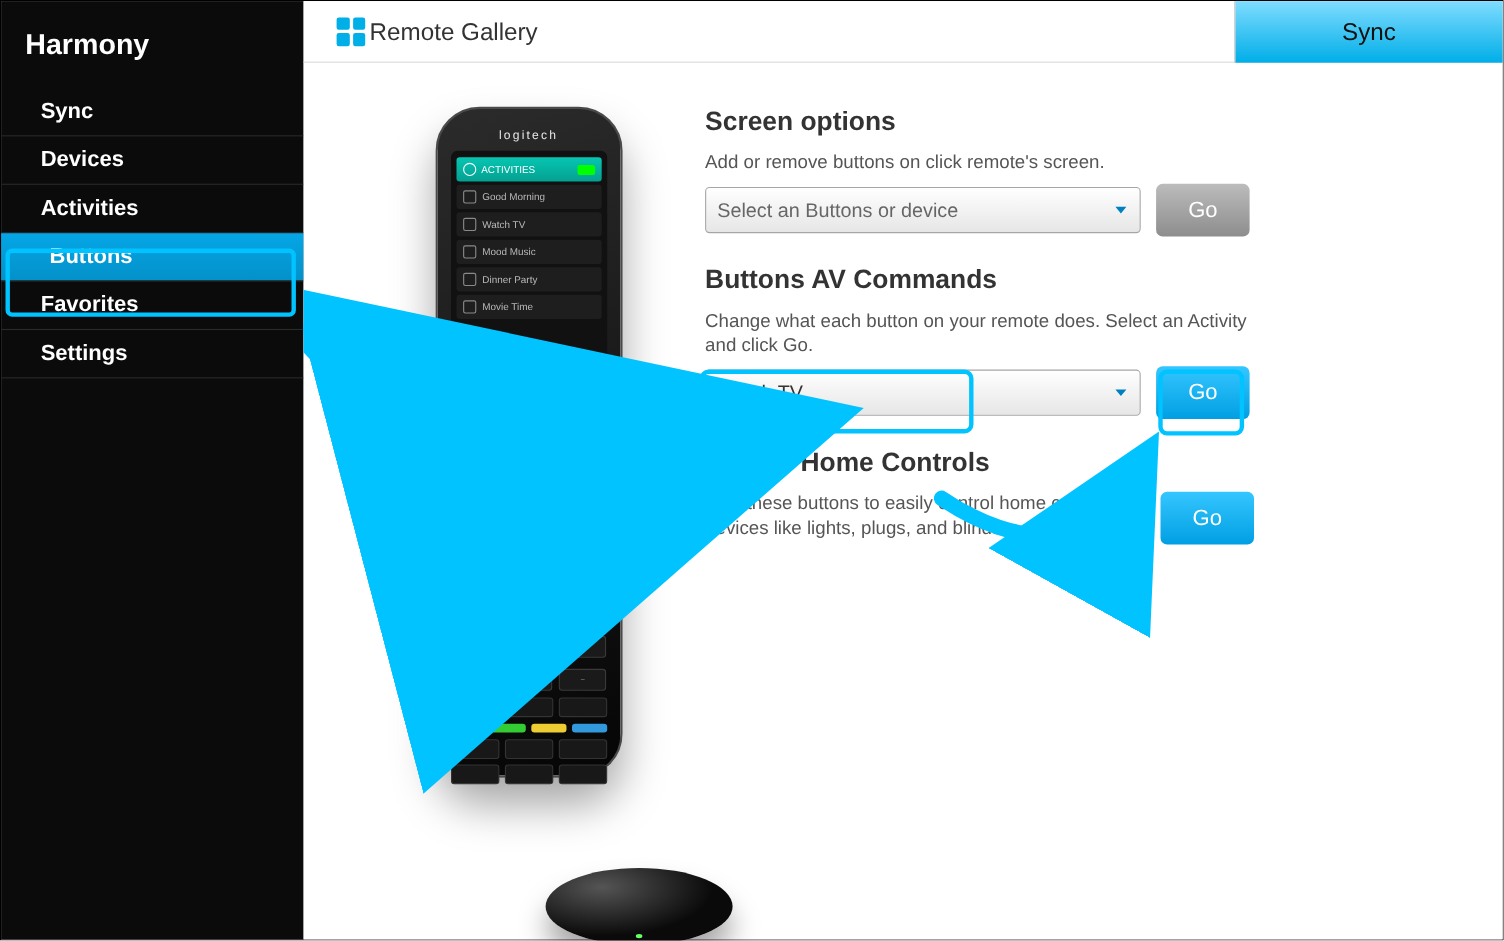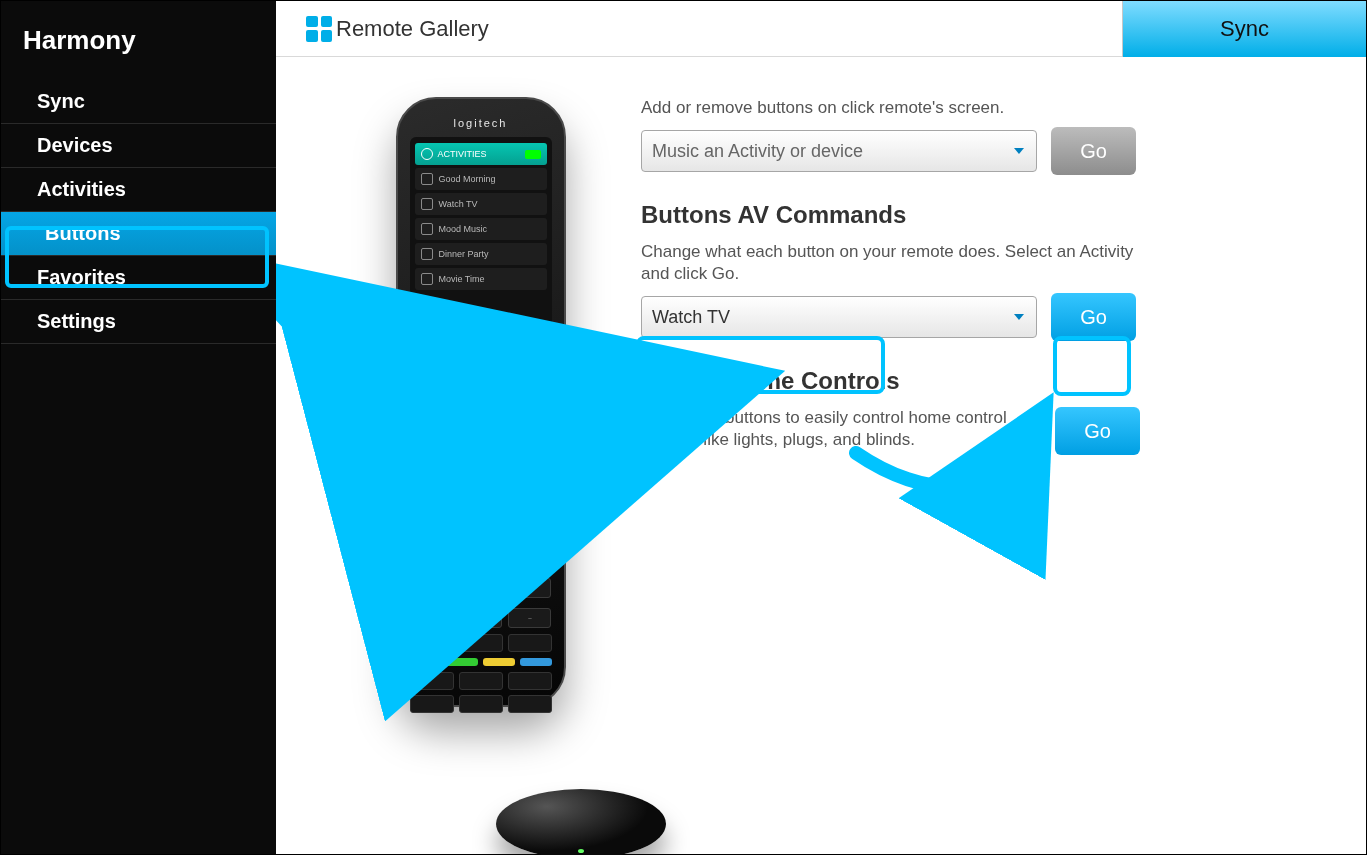--- a/index.html
+++ b/index.html
@@ -191,24 +191,25 @@
               <span></span>
             <span></span>
               <span></span>
               <span></span>
           </div>
         </div>
         <div class="hub"></div>
       </div>
 
       <div class="opts">
+        <h2 class="opt-h">Screen options</h2>
         <p class="opt-p">Add or remove buttons on click remote's screen.</p>
         <div class="row">
           <div class="dropdown">
-            <span style="color:#666;">Music an Activity or device</span>
+            <span style="color:#666;">Select an Buttons or device</span>
             <span class="dd-caret"></span>
           </div>
           <div class="go-btn go-grey">Go</div>
         </div>
 
         <h2 class="opt-h">Buttons AV Commands</h2>
         <p class="opt-p">Change what each button on your remote does. Select an Activity and click Go.</p>
         <div class="row">
           <div class="dropdown">
             <span>Watch TV</span>

